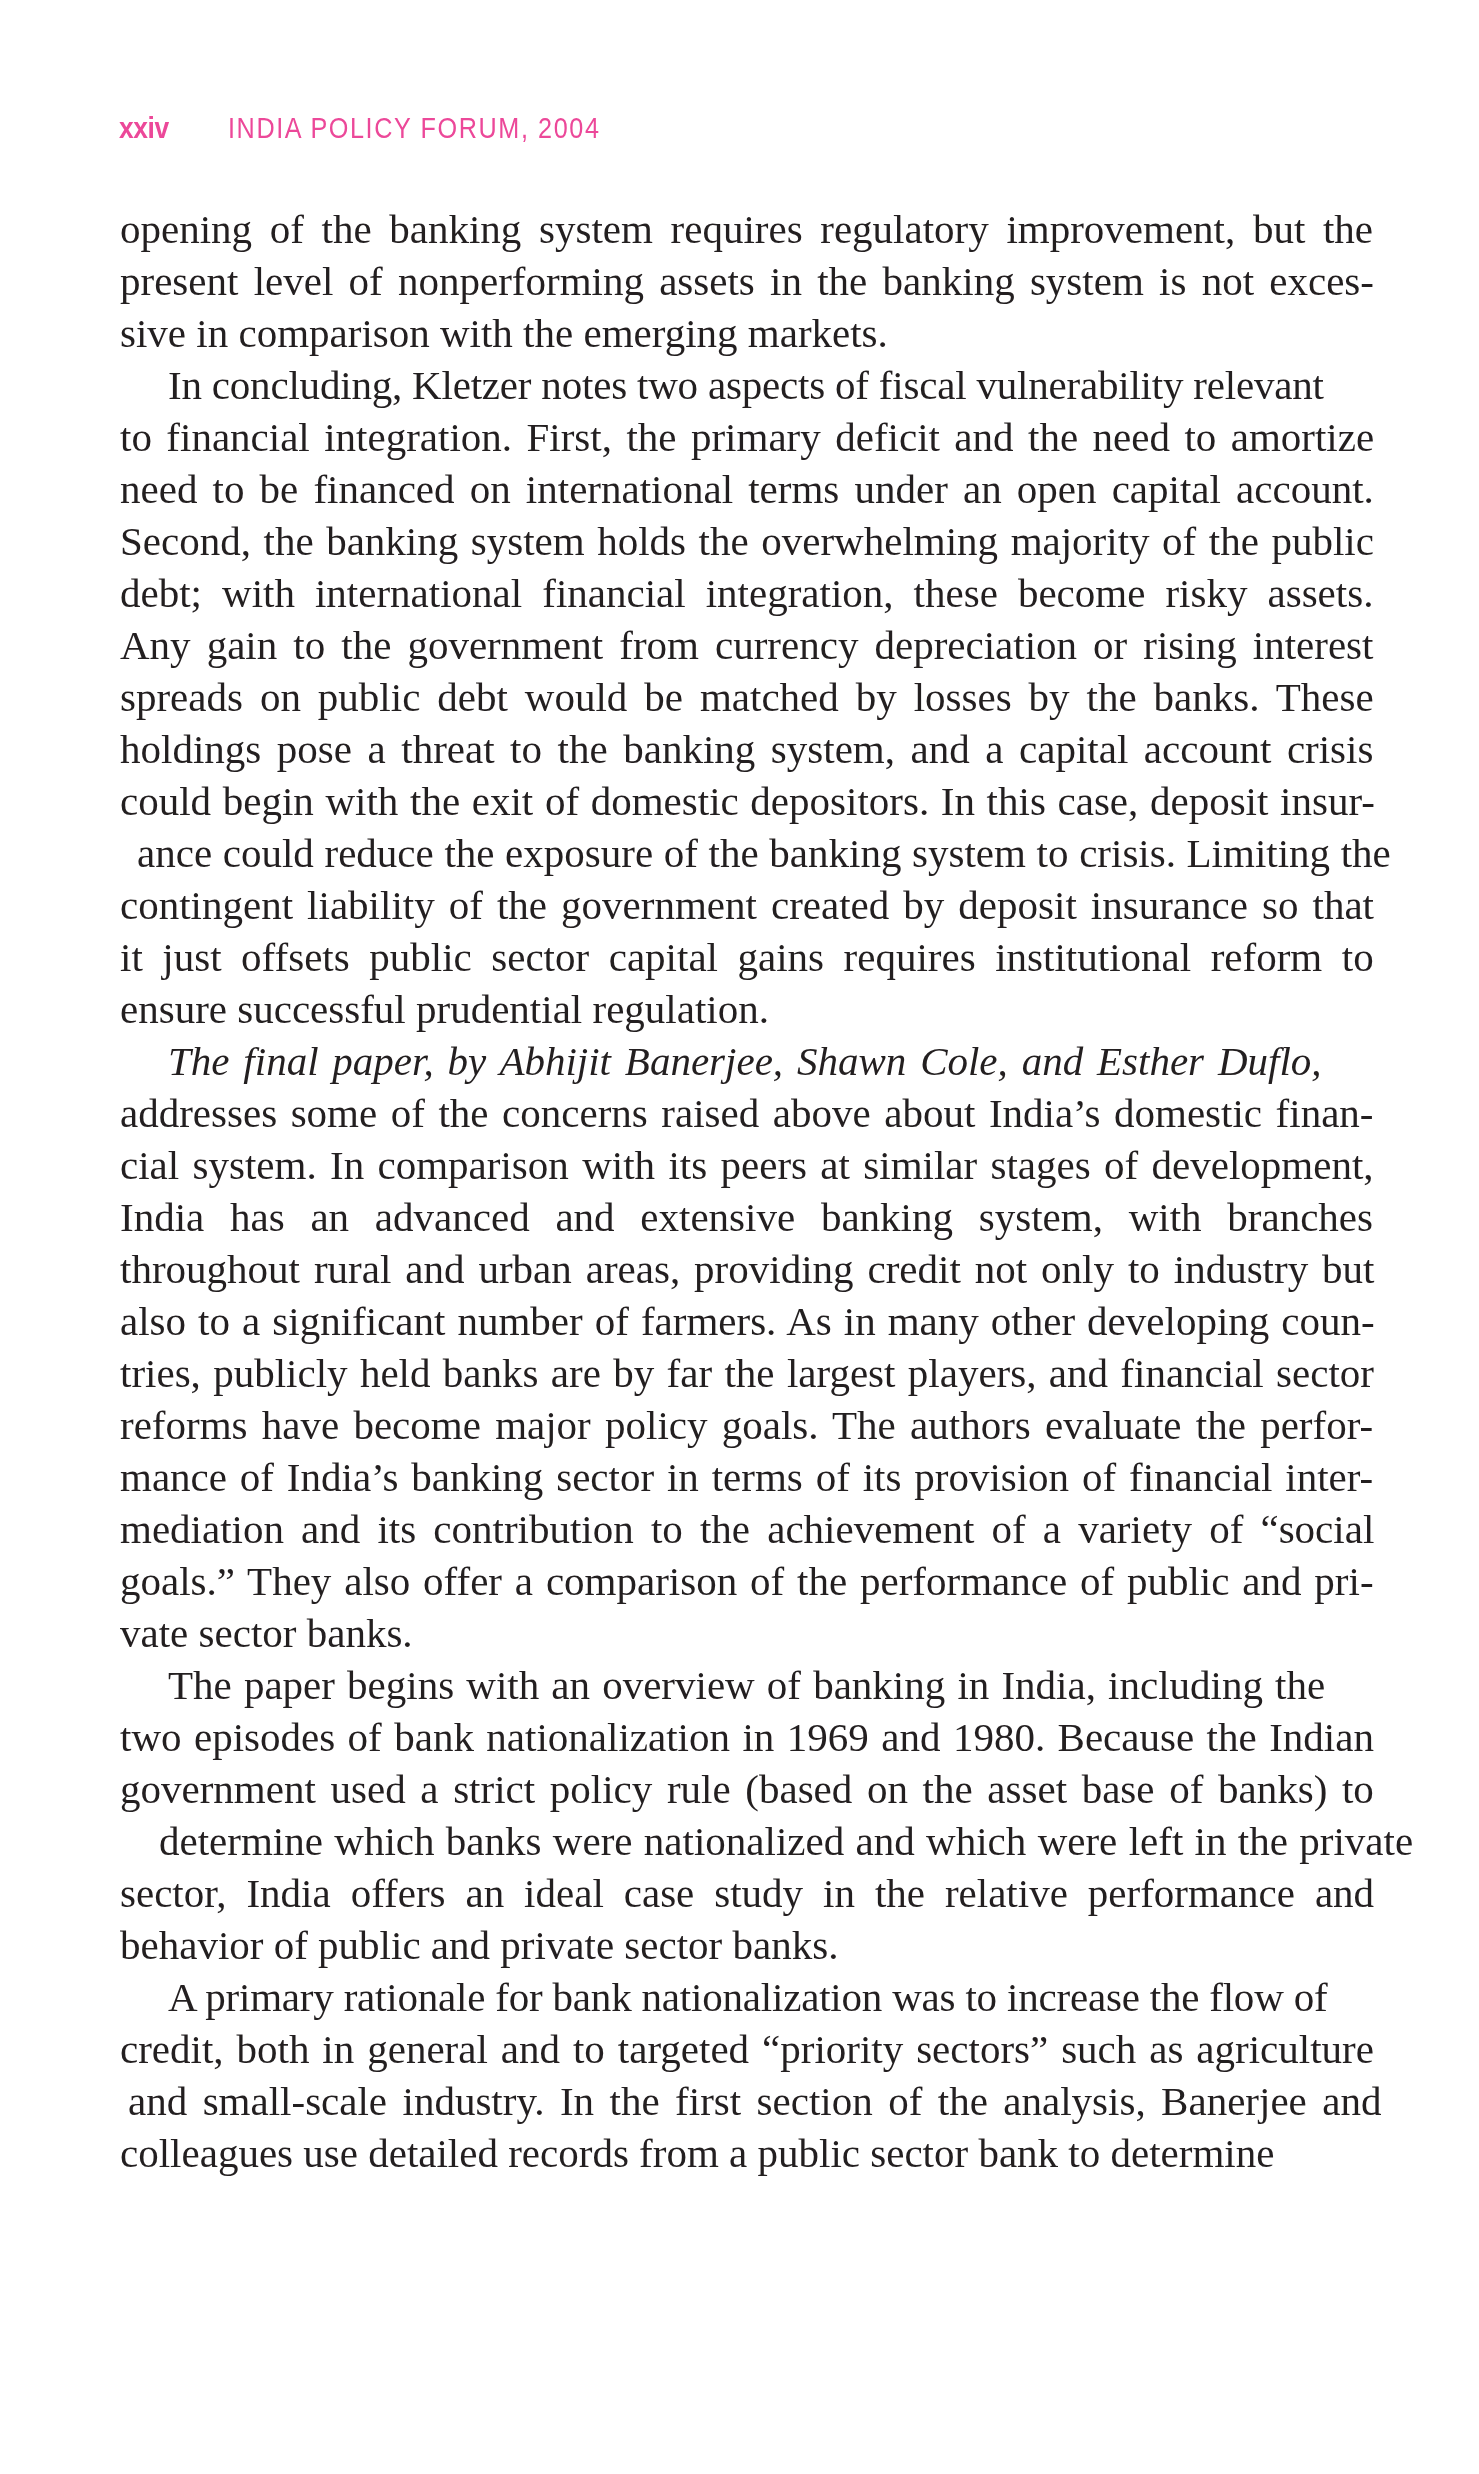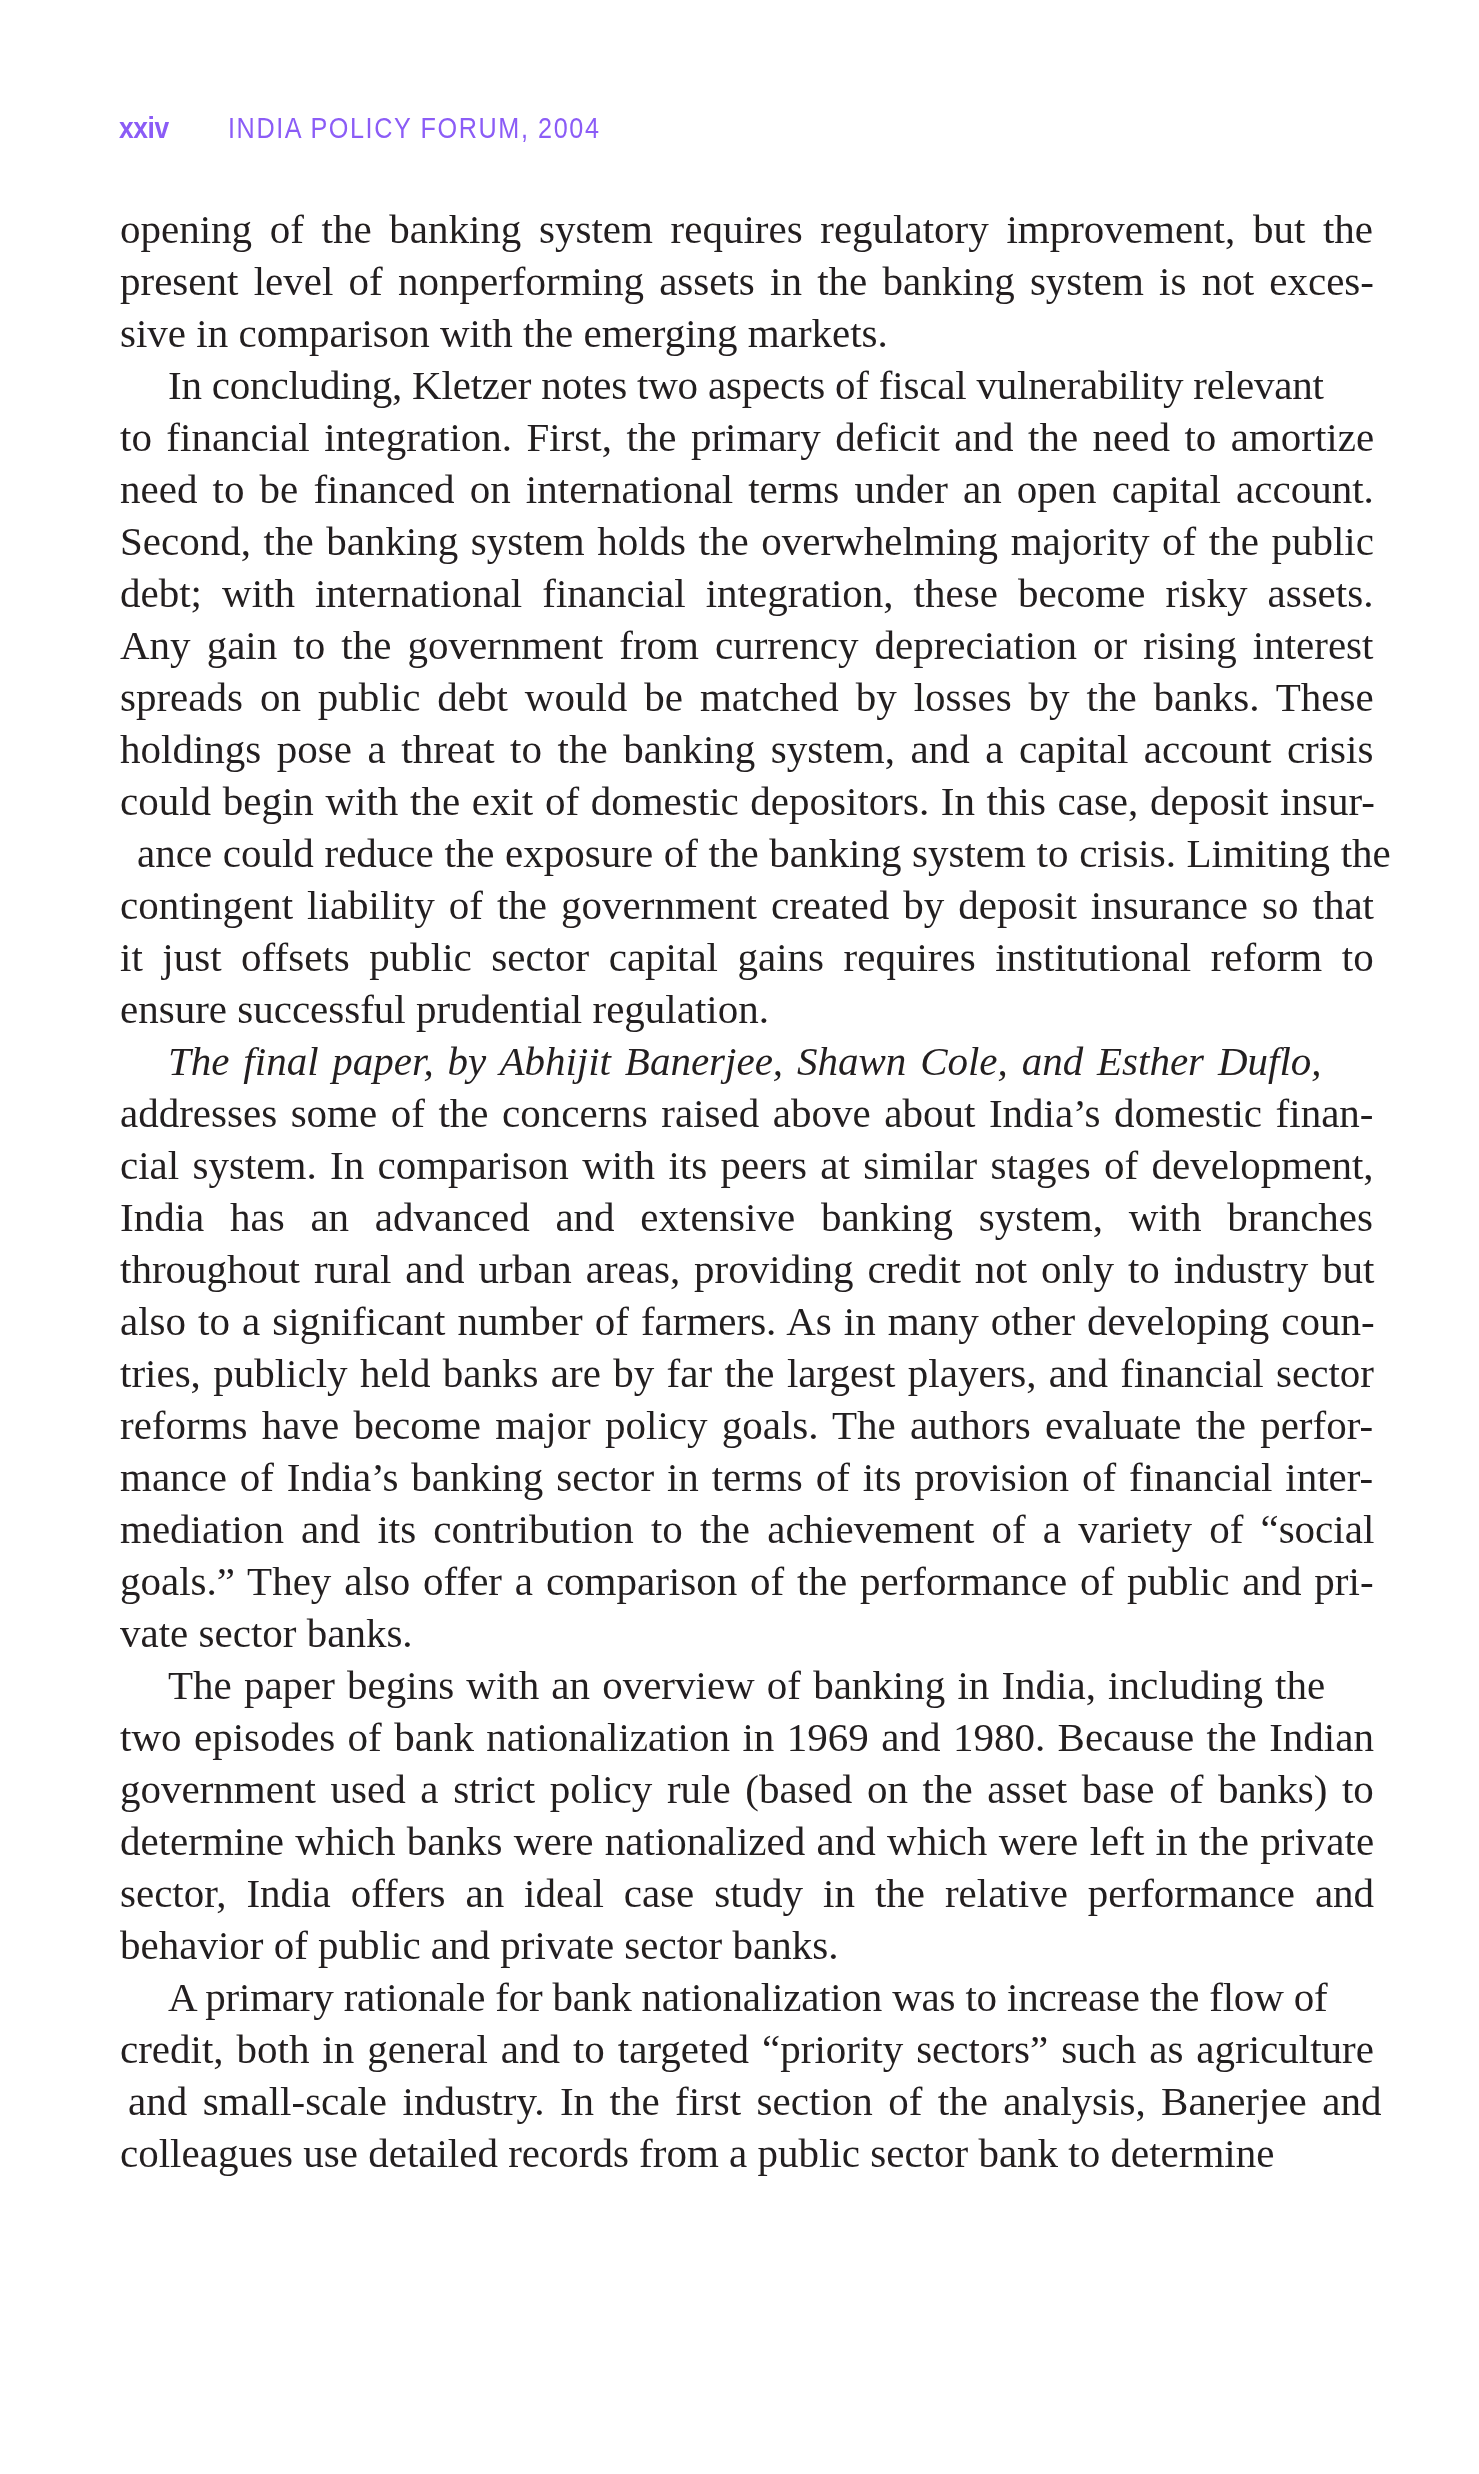--- a/index.html
+++ b/index.html
@@ -17,21 +17,21 @@
   .running-head {
     position: absolute;
     left: 119px;
     top: 107px;
     height: 42px;
     display: flex;
     align-items: baseline;
     font-family: "Liberation Sans Narrow", "Liberation Sans", sans-serif;
     font-size: 30px;
     line-height: 42px;
-    color: #8b5cf6;
+    color: #ec4899;
   }
   .folio {
     font-weight: bold;
     letter-spacing: -0.5px;
     transform: scaleX(0.88);
     transform-origin: left center;
     display: inline-block;
     width: 67px;
   }
   .journal-title {
@@ -113,21 +113,21 @@
       <span class="line" style="display: block; text-align: left; text-align-last: left; word-spacing: 4px;">reforms have become major policy goals. The authors evaluate the perfor-</span>
       <span class="line" style="display: block; text-align: left; text-align-last: left; word-spacing: 2.6px;">mance of India’s banking sector in terms of its provision of financial inter-</span>
       <span class="line" style="display: block; text-align: left; text-align-last: left; word-spacing: 6.9px;">mediation and its contribution to the achievement of a variety of “social</span>
       <span class="line" style="display: block; text-align: left; text-align-last: left; word-spacing: 2.6px;">goals.” They also offer a comparison of the performance of public and pri-</span>
       <span class="line last" style="display: block; text-align: left; text-align-last: left;">vate sector banks.</span>
     </p>
   <p class="para">
       <span class="line indent" style="display: block; text-align: left; text-align-last: left; word-spacing: 1.9px;">The paper begins with an overview of banking in India, including the</span>
       <span class="line" style="display: block; text-align: left; text-align-last: left; word-spacing: 2.2px;">two episodes of bank nationalization in 1969 and 1980. Because the Indian</span>
       <span class="line" style="display: block; text-align: left; text-align-last: left; word-spacing: 4.4px;">government used a strict policy rule (based on the asset base of banks) to</span>
-      <span class="line" style="display: block; text-align: right; text-align-last: left; word-spacing: 1.1px;">determine which banks were nationalized and which were left in the private</span>
+      <span class="line" style="display: block; text-align: right; text-align-last: left; word-spacing: 1.1px; margin-left: 39px;">determine which banks were nationalized and which were left in the private</span>
       <span class="line" style="display: block; text-align: left; text-align-last: left; word-spacing: 9.7px;">sector, India offers an ideal case study in the relative performance and</span>
       <span class="line last" style="display: block; text-align: left; text-align-last: left;">behavior of public and private sector banks.</span>
     </p>
   <p class="para">
       <span class="line indent" style="display: block; text-align: left; text-align-last: left; letter-spacing: -0.2px;">A primary rationale for bank nationalization was to increase the flow of</span>
       <span class="line" style="display: block; text-align: left; text-align-last: left; word-spacing: 2.7px;">credit, both in general and to targeted “priority sectors” such as agriculture</span>
       <span class="line" style="display: block; text-align: left; text-align-last: left; word-spacing: 5.2px; margin-left: 8px;">and small-scale industry. In the first section of the analysis, Banerjee and</span>
       <span class="line last" style="display: block; text-align: left; text-align-last: left;">colleagues use detailed records from a public sector bank to determine</span>
     </p>
 </main>

